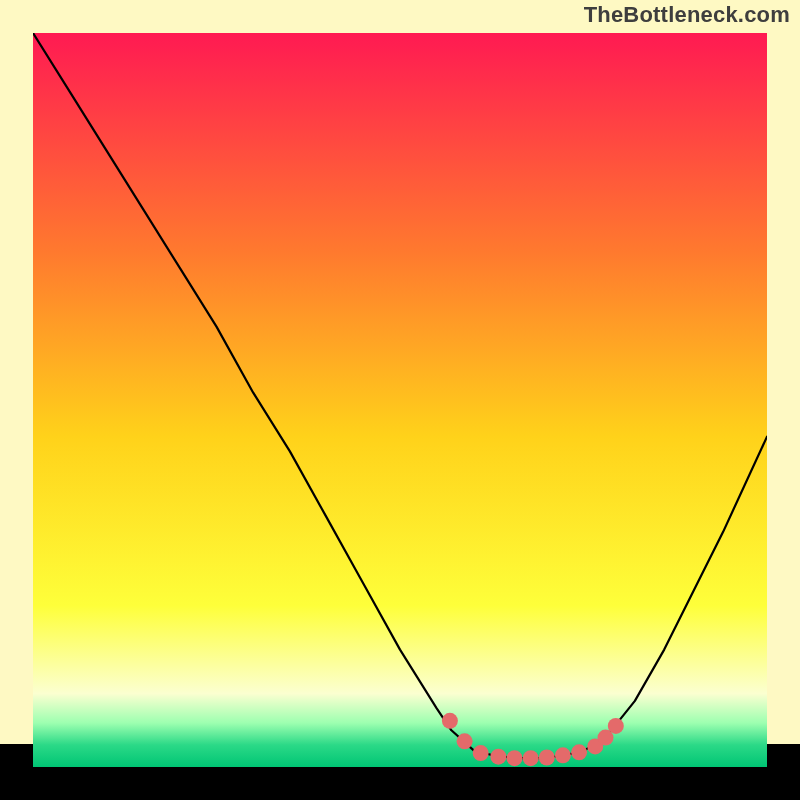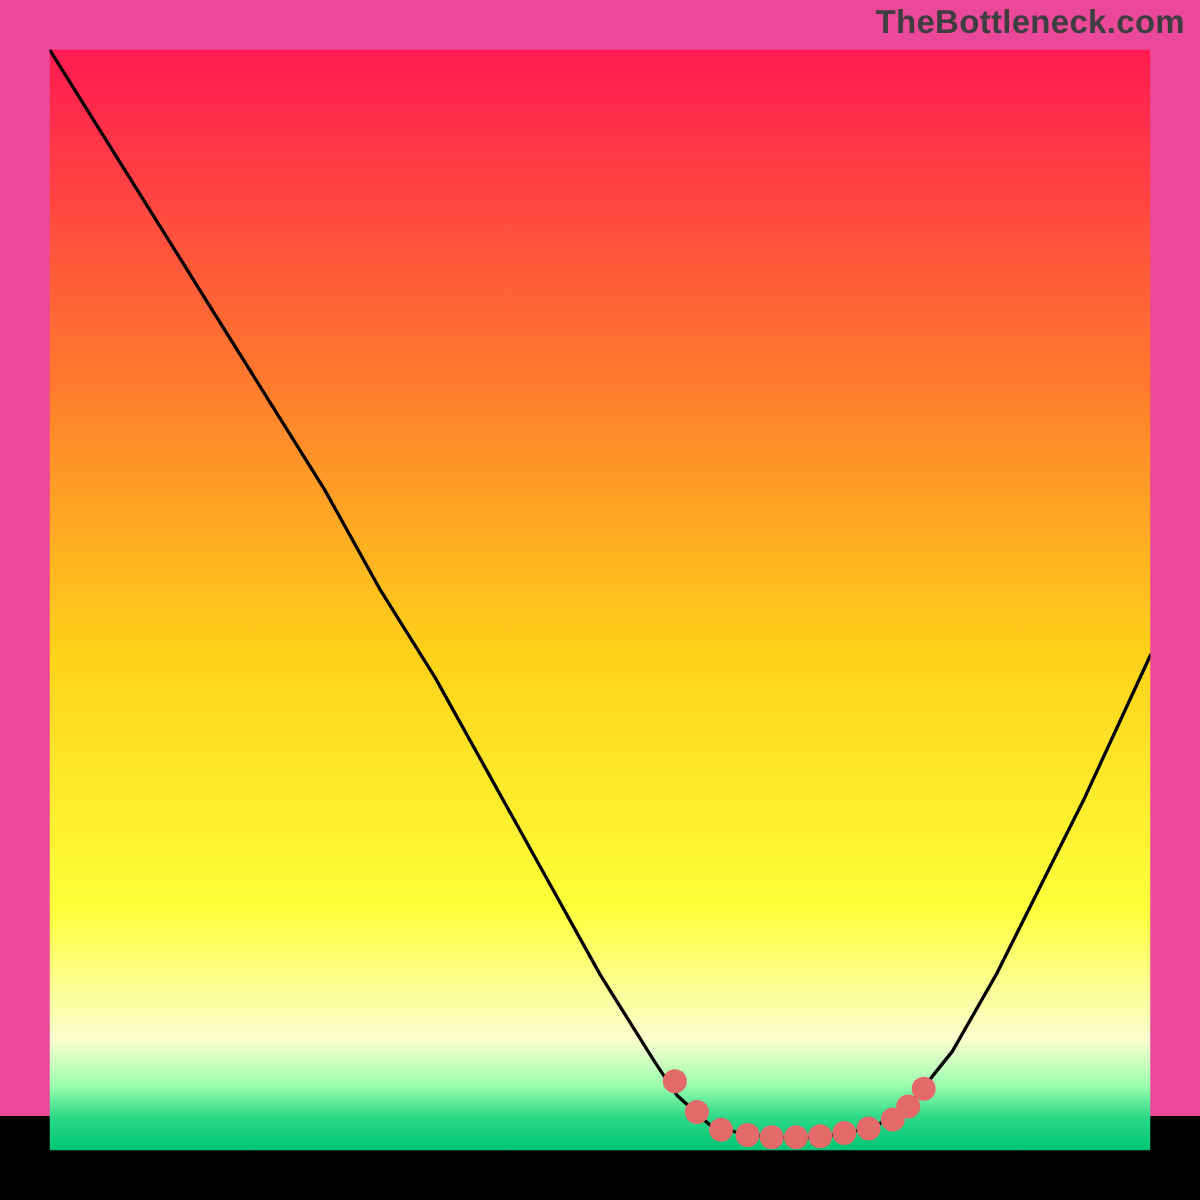--- a/index.html
+++ b/index.html
@@ -10,21 +10,21 @@
     background: #000;
     overflow: hidden;
     font-family: Arial, Helvetica, sans-serif;
   }
   .frame {
     position: absolute;
     left: 0;
     top: 0;
     width: 800px;
     height: 744px;
-    background: #ec4899;
+    background: #fef9c3;
   }
   .watermark {
     position: absolute;
     top: 2px;
     right: 10px;
     color: #3e3e3e;
     font-size: 22px;
     font-weight: 600;
     letter-spacing: 0.2px;
     user-select: none;

